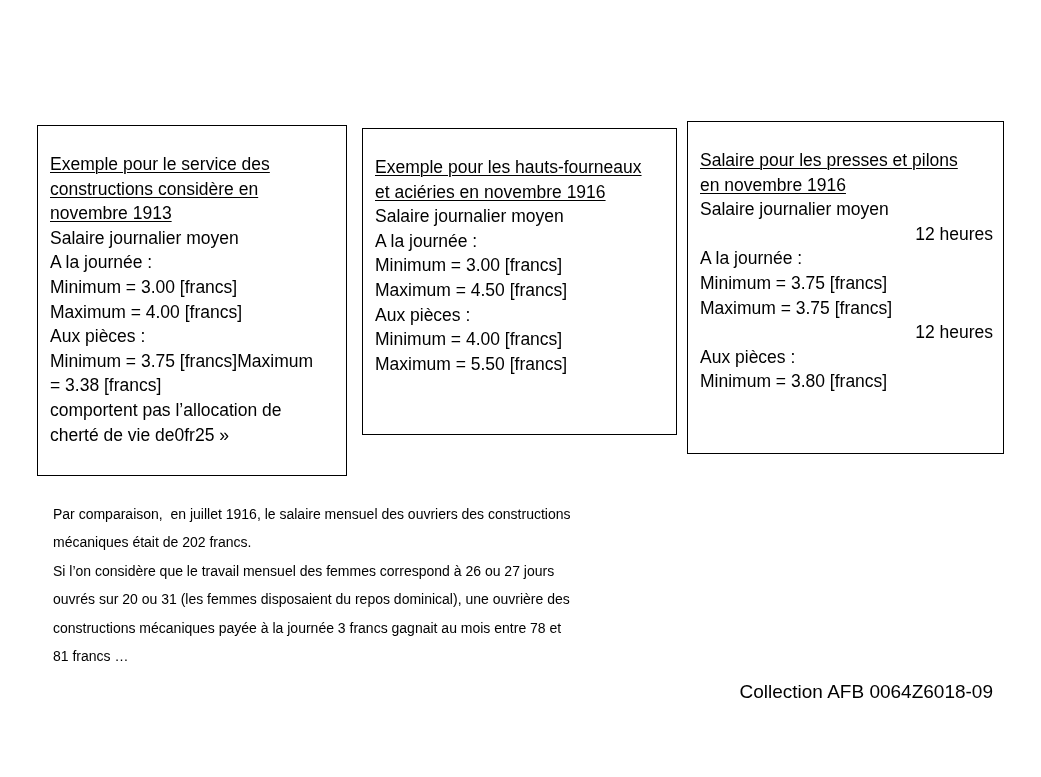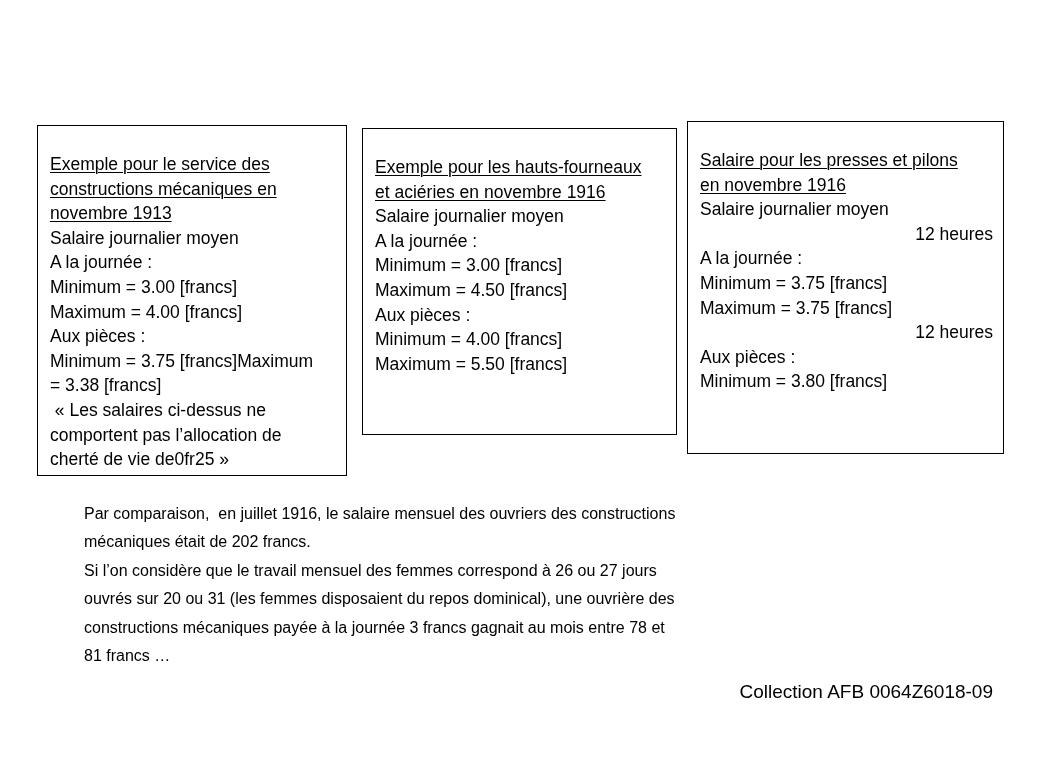--- a/index.html
+++ b/index.html
@@ -59,24 +59,23 @@
   }
 
   
   #comparison-paragraph {
     position: absolute;
     left: 53px;
     top: 492px;
     width: 930px;
   }
   #comparison-paragraph .para-line {
-    font-size: 16px;
+    font-size: 14px;
     line-height: 28.4px;
     white-space: pre;
-    margin-left: 31px;
   }
 
   
   #collection-credit {
     position: absolute;
     left: 0px;
     top: 672px;
     width: 993px;
     text-align: right;
     font-size: 19px;
@@ -85,30 +84,29 @@
   }
 </style>
 </head>
 <body>
 
 <div class="slide">
 
   <div class="box" id="box-constructions">
     <div class="box-inner">
       <div class="line heading">Exemple pour le service des</div>
-      <div class="line heading">constructions mécaniques en</div>
+      <div class="line heading">constructions considère en</div>
       <div class="line heading">novembre 1913</div>
       <div class="line">Salaire journalier moyen</div>
       <div class="line">A la journée :</div>
       <div class="line">Minimum = 3.00 [francs]</div>
       <div class="line">Maximum = 4.00 [francs]</div>
       <div class="line">Aux pièces :</div>
       <div class="line">Minimum = 3.75 [francs]Maximum</div>
       <div class="line">= 3.38 [francs]</div>
-      <div class="line"> « Les salaires ci-dessus ne</div>
       <div class="line">comportent pas l’allocation de</div>
       <div class="line">cherté de vie de0fr25 »</div>
     </div>
   </div>
 
   <div class="box" id="box-hauts">
     <div class="box-inner">
       <div class="line heading">Exemple pour les hauts-fourneaux</div>
       <div class="line heading">et aciéries en novembre 1916</div>
       <div class="line">Salaire journalier moyen</div>

